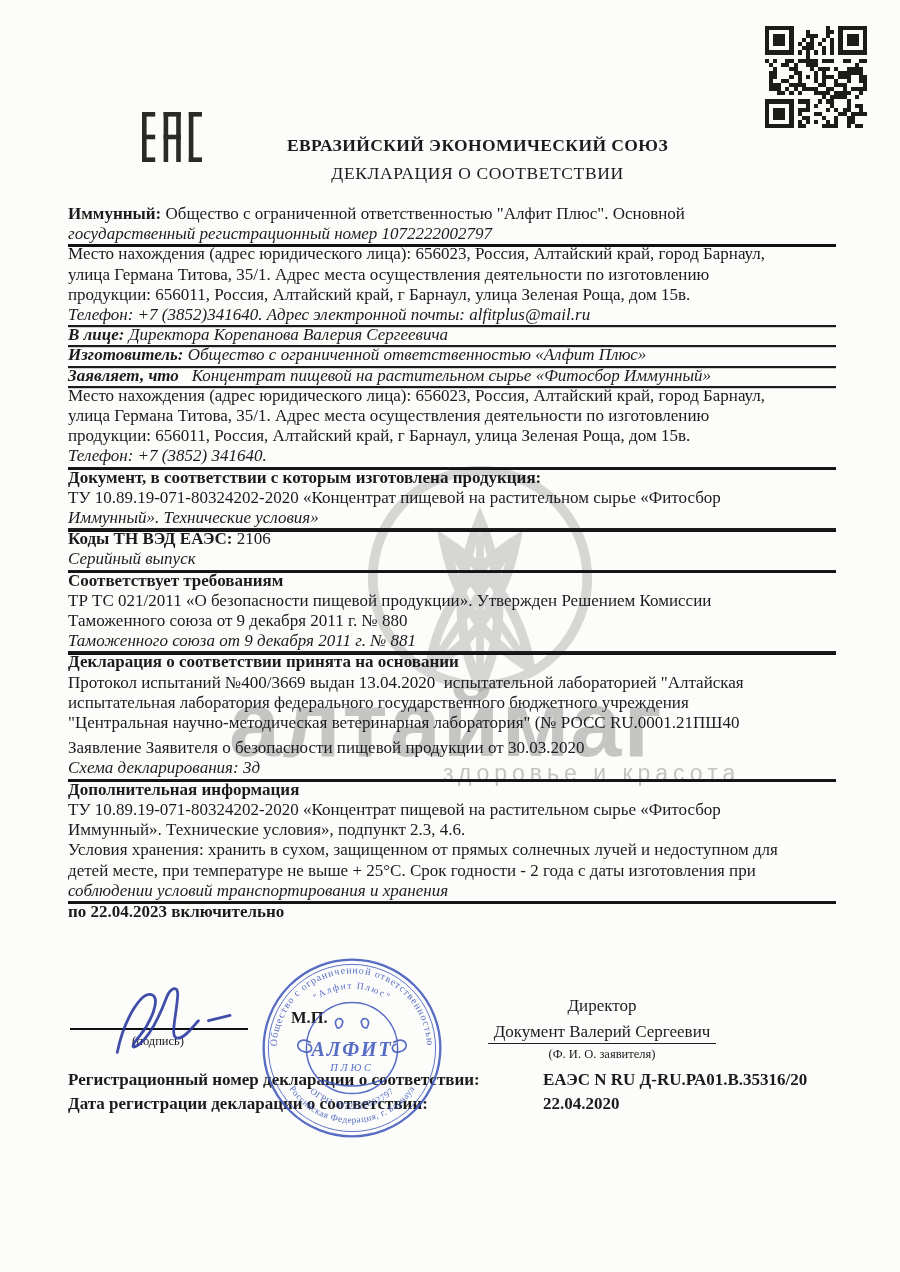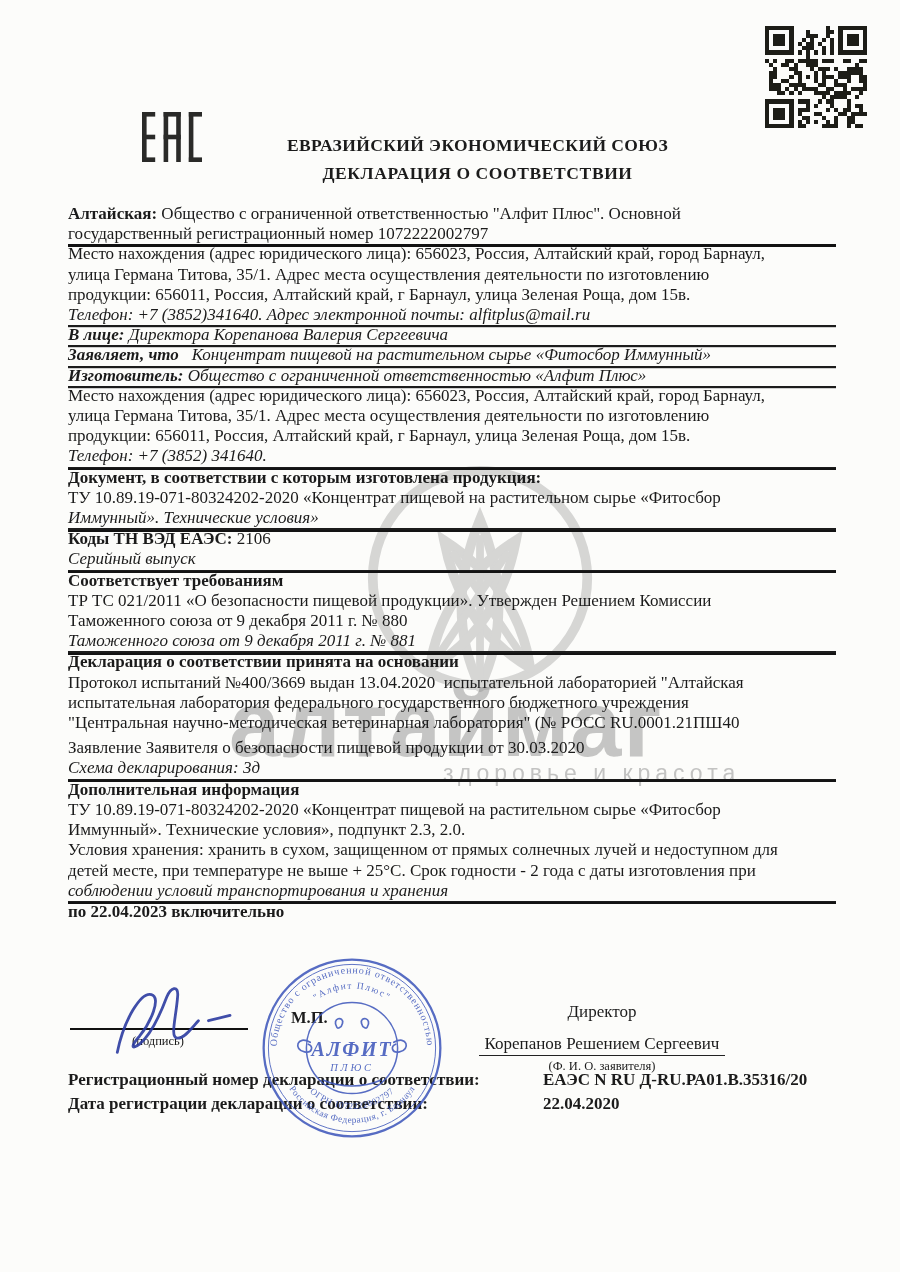--- a/index.html
+++ b/index.html
@@ -11,46 +11,46 @@
   .content-layer{position:absolute;inset:0;z-index:2;}
   .over-layer{position:absolute;inset:0;z-index:3;pointer-events:none;}
 
   
   .eac-logo{position:absolute;left:142px;top:112px;width:60px;height:50px;}
   .sr{position:absolute;width:1px;height:1px;overflow:hidden;clip:rect(0 0 0 0);white-space:nowrap;}
   .qr{position:absolute;left:765px;top:26px;width:102px;height:102px;}
   .title1{position:absolute;left:55px;top:135px;width:845px;text-align:center;
           font-weight:bold;font-size:17.5px;line-height:20px;letter-spacing:.4px;white-space:pre;}
   .title2{position:absolute;left:55px;top:163px;width:845px;text-align:center;
-          font-weight:bold;font-size:17.5px;line-height:20px;letter-spacing:.6px;white-space:pre;}
+          font-weight:normal;font-size:17.5px;line-height:20px;letter-spacing:.6px;white-space:pre;}
 
   
   .doc-body{position:absolute;left:68px;top:204px;width:768px;}
   .doc-line{margin:0;white-space:pre;font-size:17px;line-height:20.2px;}
   .doc-line strong{font-weight:bold;}
   .u1{box-shadow:0 2.2px 0 0 #1c1c1c;font-style:italic;}
-  .u2{box-shadow:0 3px 0 0 #111111;}
+  .u2{box-shadow:0 3px 0 0 #111111;font-style:italic;}
   .rule{height:0;border-top:2.6px solid #131313;margin:1.5px 0 -2.5px 0;}
   .gap{margin-top:5px;}
 
   
   .wm-emblem{position:absolute;left:348px;top:461px;width:234px;height:234px;opacity:.34;}
   .wm-title{position:absolute;left:214px;top:678px;width:600px;
             font-family:"Liberation Sans","DejaVu Sans",sans-serif;font-weight:bold;
             font-size:92px;line-height:1;letter-spacing:2px;color:rgba(130,130,130,.45);white-space:pre;}
   .wm-sub{position:absolute;left:428px;top:760px;
           font-family:"Liberation Sans","DejaVu Sans",sans-serif;
           font-size:23px;letter-spacing:5px;color:rgba(148,148,148,.55);white-space:pre;}
 
   
   .sig-line{position:absolute;left:70px;top:1028px;width:178px;border-top:2.2px solid #111;}
   .sig-caption{position:absolute;left:88px;top:1034px;width:140px;text-align:center;font-size:12.5px;}
   .mp{position:absolute;left:291px;top:1008px;font-weight:bold;font-size:16.5px;}
   .director-block{position:absolute;left:462px;top:992px;width:280px;text-align:center;}
-  .director-title{font-size:17px;line-height:20px;margin:10px;}
+  .director-title{font-size:17px;line-height:20px;margin:4px;}
   .director-name{display:inline-block;font-size:17px;line-height:20px;margin:2px 0 0 0;
                  padding:0 6px 1px 6px;border-bottom:1.8px solid #222;}
   .fio-caption{font-size:12.5px;line-height:14px;margin:3px 0 0 0;}
 
   .stamp{position:absolute;left:257px;top:953px;width:190px;height:190px;
          opacity:.88;mix-blend-mode:multiply;}
   .signature{position:absolute;left:96px;top:978px;width:200px;height:78px;
              opacity:.9;mix-blend-mode:multiply;transform:rotate(-6deg);}
 
   
@@ -317,29 +317,29 @@
           <rect x="0" y="18" width="7" height="7" fill="#1d1d17"></rect>
           <rect x="1" y="19" width="5" height="5" fill="#fcfcfa"></rect>
           <rect x="2" y="20" width="3" height="3" fill="#1d1d17"></rect>
         </svg>
     </div>
 
     <div class="title1">ЕВРАЗИЙСКИЙ ЭКОНОМИЧЕСКИЙ СОЮЗ</div>
     <div class="title2">ДЕКЛАРАЦИЯ О СООТВЕТСТВИИ</div>
 
     <div class="doc-body" id="doc-lines">
-        <p class="doc-line"><strong>Алтайская:</strong> Общество с ограниченной ответственностью "Алфит Плюс". Основной</p>
+        <p class="doc-line"><strong>Иммунный:</strong> Общество с ограниченной ответственностью "Алфит Плюс". Основной</p>
         <p class="doc-line u2">государственный регистрационный номер 1072222002797</p>
         <p class="doc-line">Место нахождения (адрес юридического лица): 656023, Россия, Алтайский край, город Барнаул,</p>
         <p class="doc-line">улица Германа Титова, 35/1. Адрес места осуществления деятельности по изготовлению</p>
         <p class="doc-line">продукции: 656011, Россия, Алтайский край, г Барнаул, улица Зеленая Роща, дом 15в.</p>
         <p class="doc-line u1">Телефон: +7 (3852)341640. Адрес электронной почты: alfitplus@mail.ru</p>
         <p class="doc-line u1"><strong>В лице:</strong> Директора Корепанова Валерия Сергеевича</p>
+        <p class="doc-line u1"><strong>Изготовитель:</strong> Общество с ограниченной ответственностью «Алфит Плюс»</p>
         <p class="doc-line u1"><strong>Заявляет, что</strong>   Концентрат пищевой на растительном сырье «Фитосбор Иммунный»</p>
-        <p class="doc-line u1"><strong>Изготовитель:</strong> Общество с ограниченной ответственностью «Алфит Плюс»</p>
         <p class="doc-line">Место нахождения (адрес юридического лица): 656023, Россия, Алтайский край, город Барнаул,</p>
         <p class="doc-line">улица Германа Титова, 35/1. Адрес места осуществления деятельности по изготовлению</p>
         <p class="doc-line">продукции: 656011, Россия, Алтайский край, г Барнаул, улица Зеленая Роща, дом 15в.</p>
         <p class="doc-line u1">Телефон: +7 (3852) 341640.</p>
         <div class="rule"></div>
         <p class="doc-line"><strong>Документ, в соответствии с которым изготовлена продукция:</strong></p>
         <p class="doc-line">ТУ 10.89.19-071-80324202-2020 «Концентрат пищевой на растительном сырье «Фитосбор</p>
         <p class="doc-line u1">Иммунный». Технические условия»</p>
         <div class="rule"></div>
         <p class="doc-line"><strong>Коды ТН ВЭД ЕАЭС:</strong> 2106</p>
@@ -352,35 +352,35 @@
         <div class="rule"></div>
         <p class="doc-line"><strong>Декларация о соответствии принята на основании</strong></p>
         <p class="doc-line">Протокол испытаний №400/3669 выдан 13.04.2020  испытательной лабораторией "Алтайская</p>
         <p class="doc-line">испытательная лаборатория федерального государственного бюджетного учреждения</p>
         <p class="doc-line">"Центральная научно-методическая ветеринарная лаборатория" (№ РОСС RU.0001.21ПШ40</p>
         <p class="doc-line gap">Заявление Заявителя о безопасности пищевой продукции от 30.03.2020</p>
         <p class="doc-line u1">Схема декларирования: 3д</p>
         <div class="rule"></div>
         <p class="doc-line"><strong>Дополнительная информация</strong></p>
         <p class="doc-line">ТУ 10.89.19-071-80324202-2020 «Концентрат пищевой на растительном сырье «Фитосбор</p>
-        <p class="doc-line">Иммунный». Технические условия», подпункт 2.3, 2.0.</p>
+        <p class="doc-line">Иммунный». Технические условия», подпункт 2.3, 4.6.</p>
         <p class="doc-line">Условия хранения: хранить в сухом, защищенном от прямых солнечных лучей и недоступном для</p>
         <p class="doc-line">детей месте, при температуре не выше + 25°С. Срок годности - 2 года с даты изготовления при</p>
         <p class="doc-line u1">соблюдении условий транспортирования и хранения</p>
         <div class="rule"></div>
         <p class="doc-line"><strong>по 22.04.2023 включительно</strong></p>
       </div>
 
     <div class="sig-line"></div>
     <div class="sig-caption">(подпись)</div>
     <div class="mp">М.П.</div>
 
     <div class="director-block">
       <p class="director-title">Директор</p>
-      <span class="director-name">Корепанов Решением Сергеевич</span>
+      <span class="director-name">Документ Валерий Сергеевич</span>
       <p class="fio-caption">(Ф. И. О. заявителя)</p>
     </div>
 
     <div class="reg-row-label reg1">Регистрационный номер декларации о соответствии:</div>
     <div class="reg-row-value reg1">ЕАЭС N RU Д-RU.РА01.В.35316/20</div>
     <div class="reg-row-label reg2">Дата регистрации декларации о соответствии:</div>
     <div class="reg-row-value reg2">22.04.2020</div>
   </div>
 
   <div class="over-layer">

